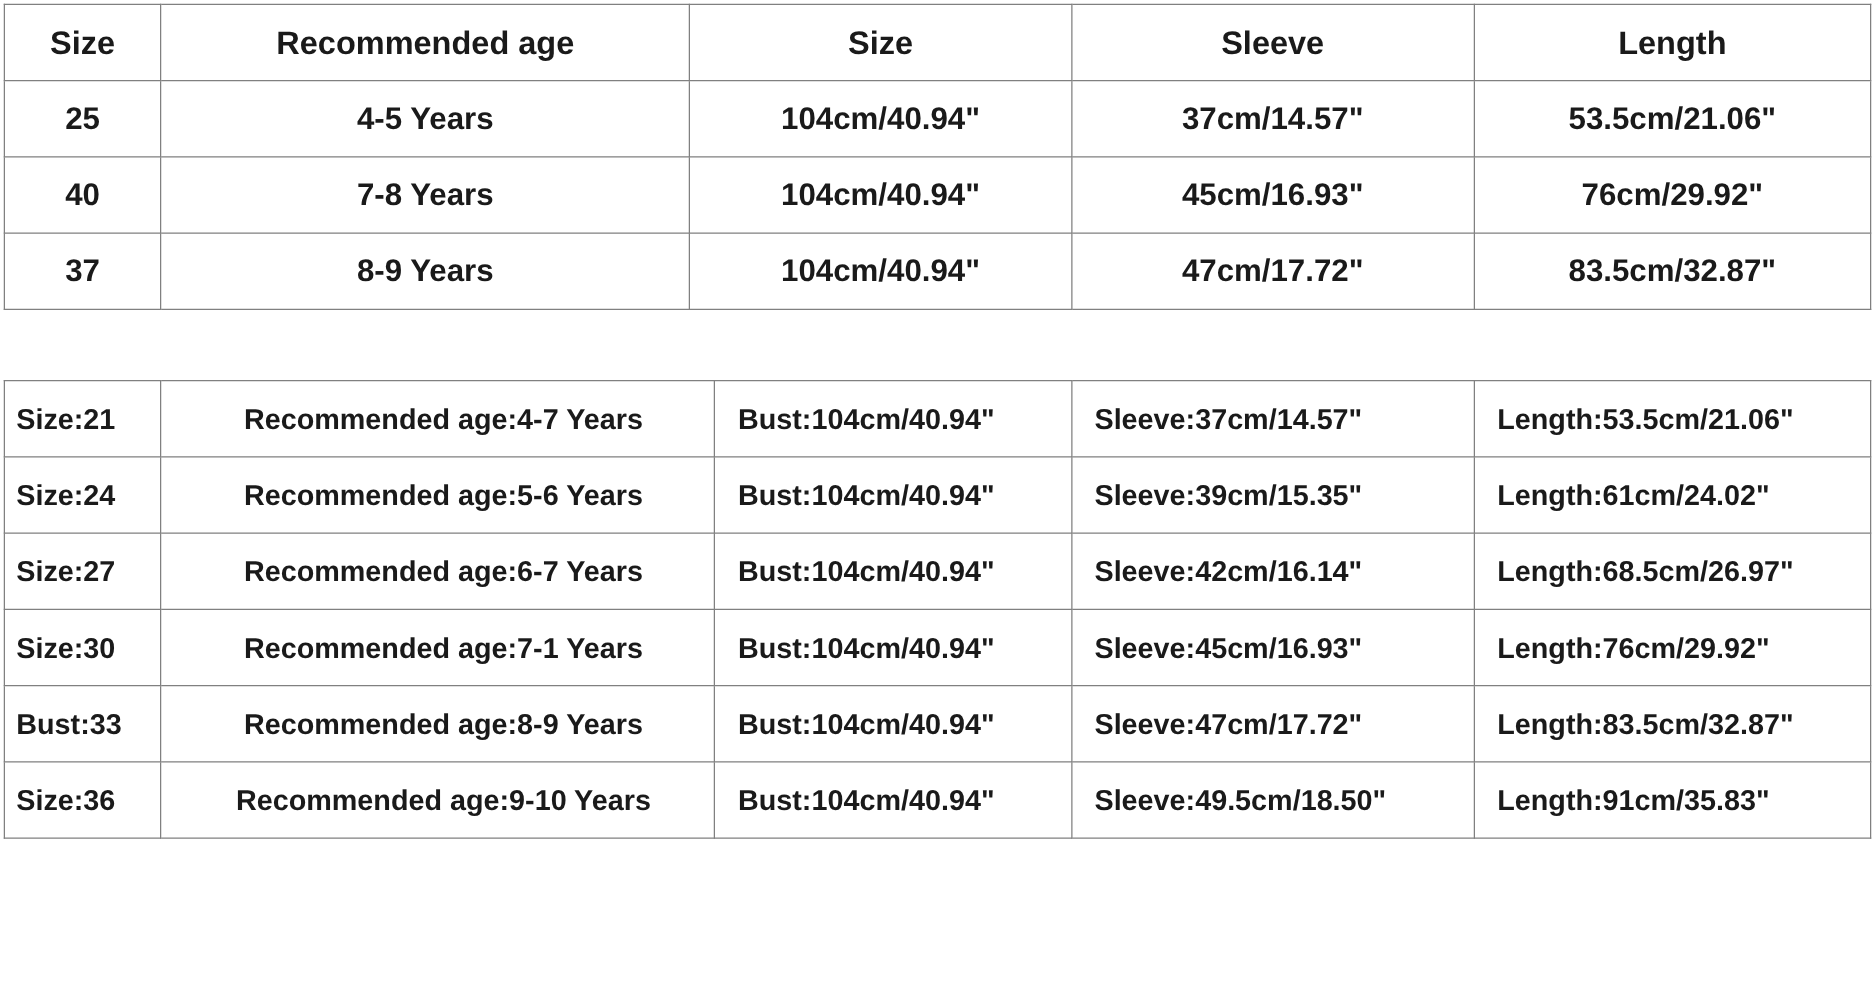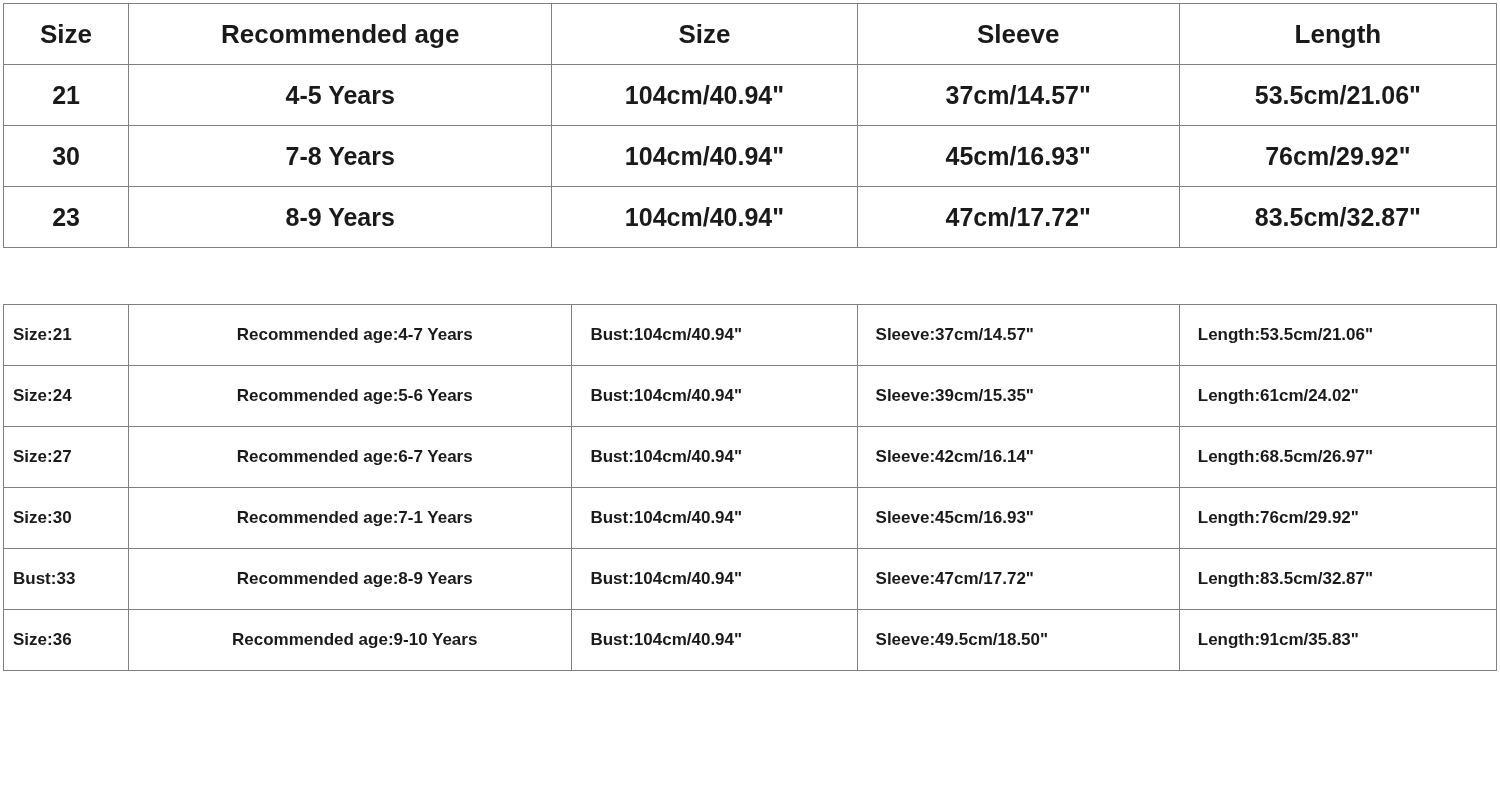--- a/index.html
+++ b/index.html
@@ -53,21 +53,21 @@
     font-size: 26px;
   }
 
   
   .gap {
     height: 22px;
   }
   .bottom-table td {
     text-align: left;
     padding-left: 9px;
-    font-size: 17px;
+    font-size: 23px;
   }
   .bottom-table .b0 { width: 125px; }
   .bottom-table .b1 { width: 443px; }
   .bottom-table .b2 { width: 285px; }
   .bottom-table .b3 { width: 322px; }
   .bottom-table .b4 { width: 317px; }
   .bottom-table .b1 { text-align: center; }
   .bottom-table .b2, .bottom-table .b3, .bottom-table .b4 { padding-left: 18px; }
 </style>
 </head>
@@ -87,35 +87,35 @@
       <tr>
         <th class="c0">Size</th>
         <th class="c1">Recommended age</th>
         <th class="c2">Size</th>
         <th class="c3">Sleeve</th>
         <th class="c4">Length</th>
       </tr>
     </thead>
     <tbody>
       <tr>
-        <td class="c0">21</td>
+        <td class="c0">25</td>
         <td class="c1">4-5 Years</td>
         <td class="c2">104cm/40.94"</td>
         <td class="c3">37cm/14.57"</td>
         <td class="c4">53.5cm/21.06"</td>
       </tr>
       <tr>
-        <td class="c0">30</td>
+        <td class="c0">40</td>
         <td class="c1">7-8 Years</td>
         <td class="c2">104cm/40.94"</td>
         <td class="c3">45cm/16.93"</td>
         <td class="c4">76cm/29.92"</td>
       </tr>
       <tr>
-        <td class="c0">23</td>
+        <td class="c0">37</td>
         <td class="c1">8-9 Years</td>
         <td class="c2">104cm/40.94"</td>
         <td class="c3">47cm/17.72"</td>
         <td class="c4">83.5cm/32.87"</td>
       </tr>
     </tbody>
   </table>
 
   <div class="gap"></div>
 

